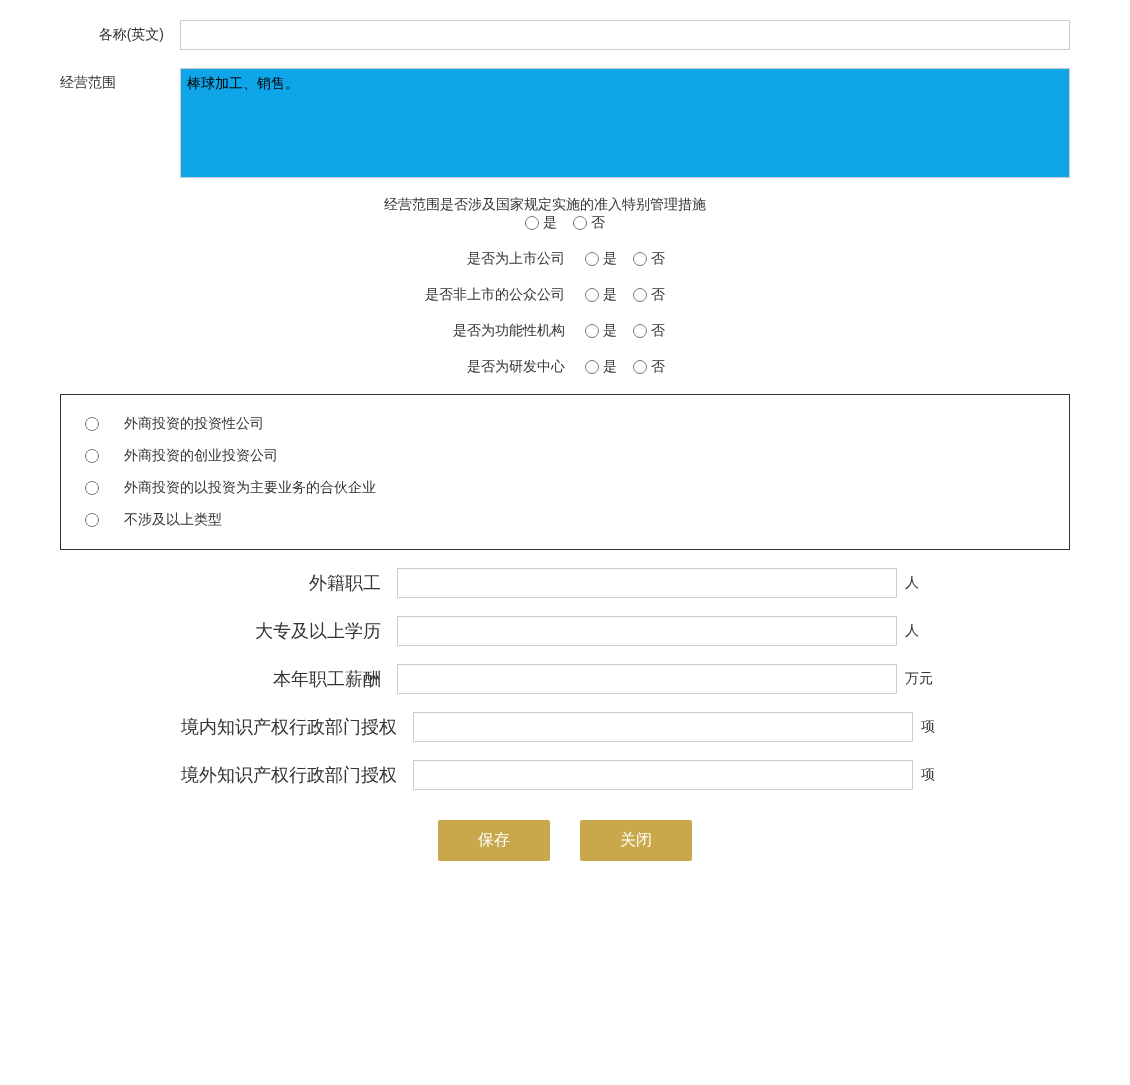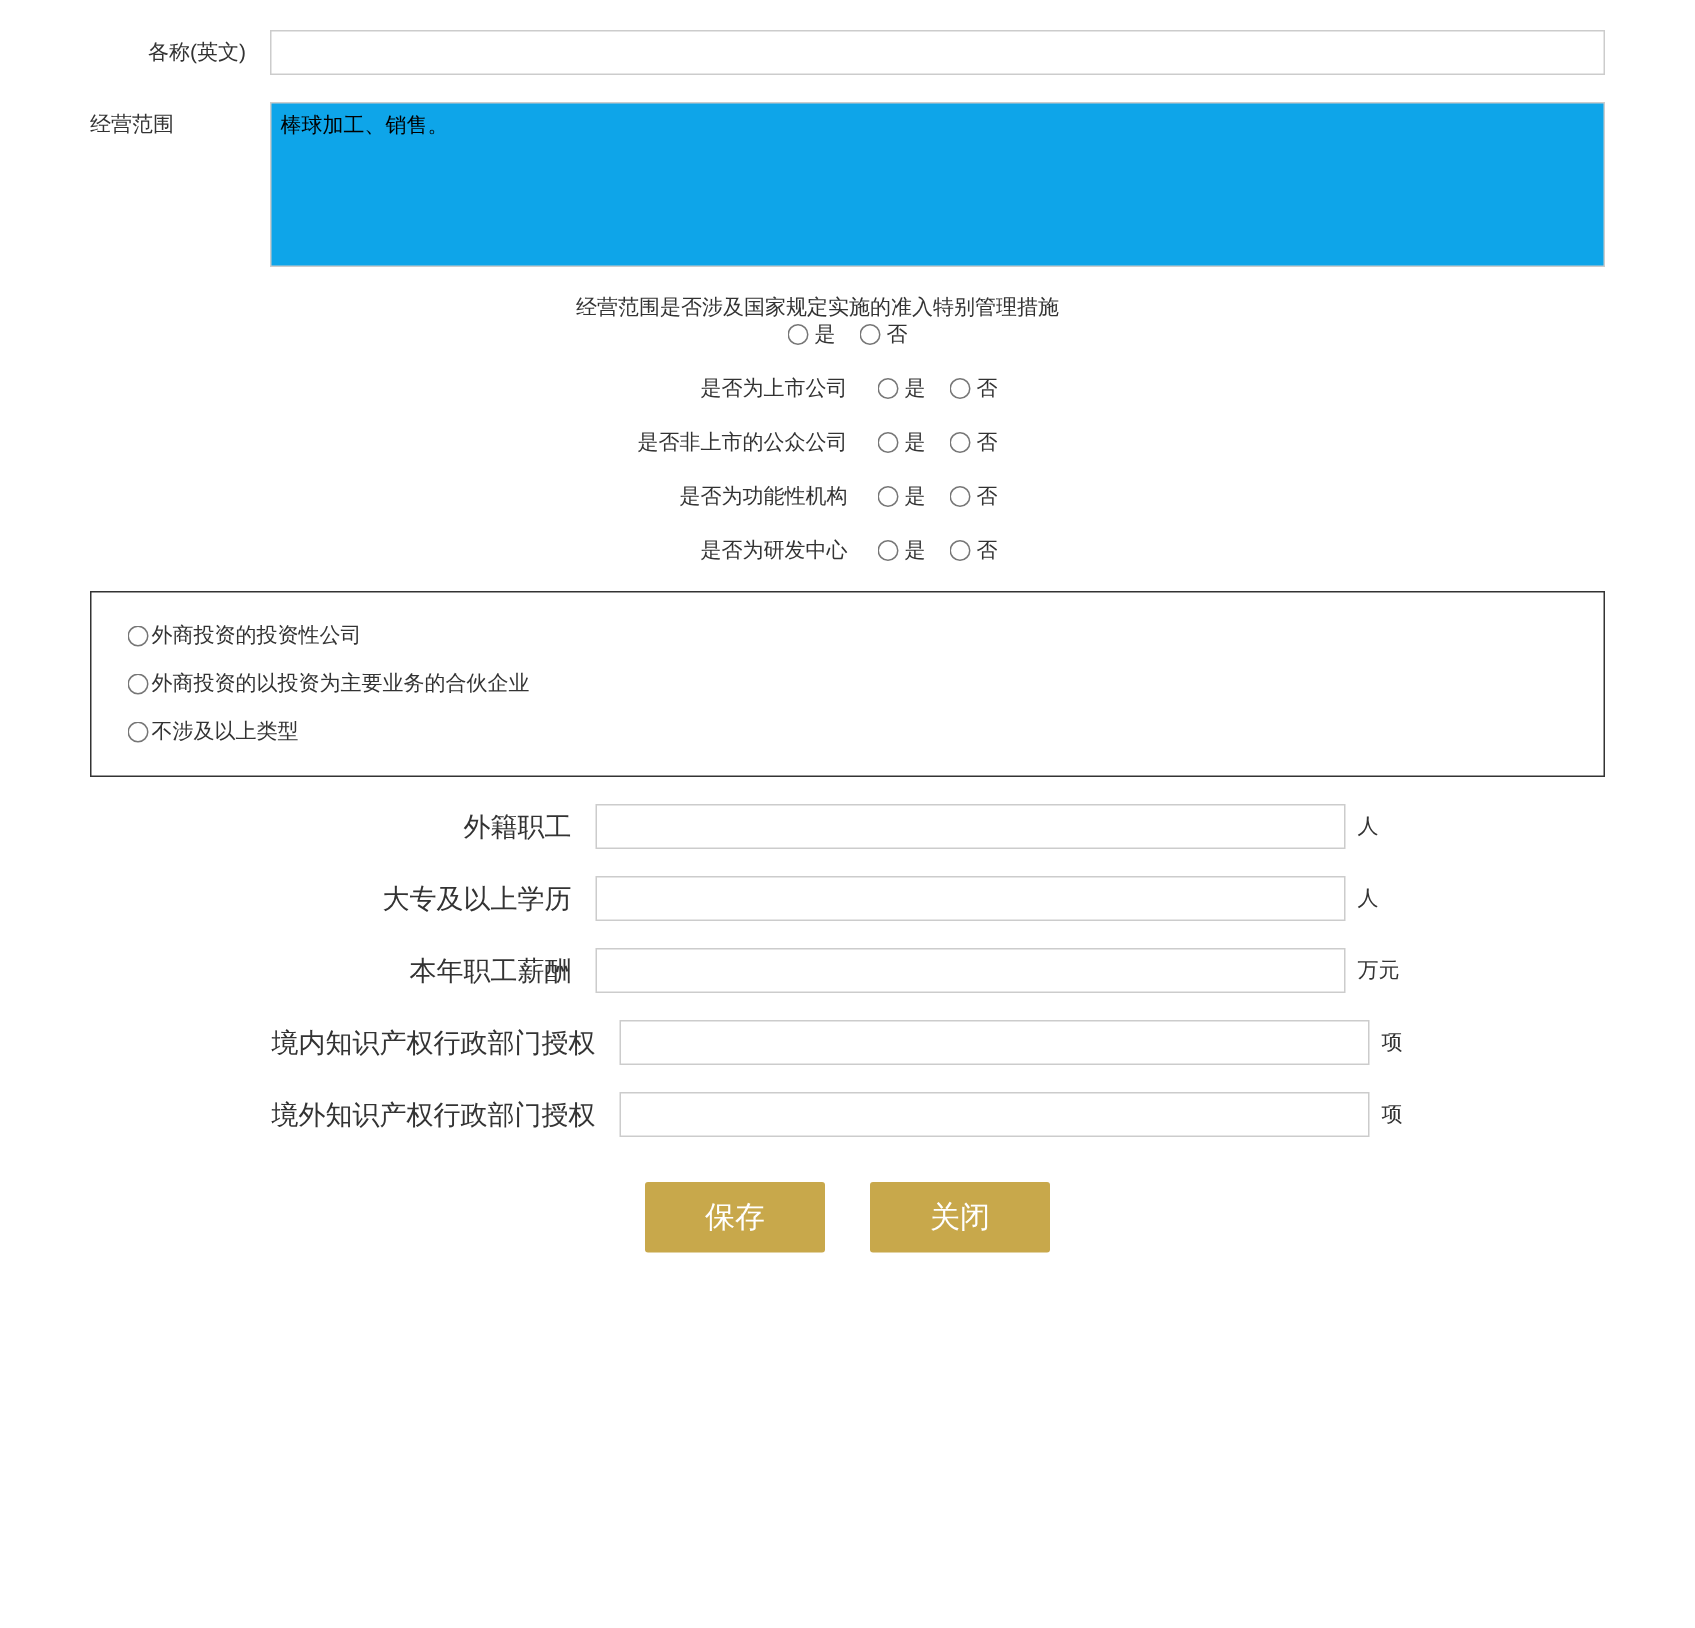--- a/index.html
+++ b/index.html
@@ -83,21 +83,21 @@
     .bordered-box {
       border: 1px solid #333;
       padding: 20px 24px;
       margin-bottom: 18px;
     }
 
     .bordered-box .checkbox-row {
       display: flex;
       align-items: center;
       margin-bottom: 14px;
-      gap: 2px;
+      gap: 25px;
     }
 
     .bordered-box .checkbox-row:last-child {
       margin-bottom: 0;
     }
 
     .bordered-box .checkbox-row input[type="radio"] {
       width: 14px;
       height: 14px;
       cursor: pointer;
@@ -151,21 +151,21 @@
       align-items: center;
       gap: 30px;
       margin-top: 30px;
     }
 
     .btn-gold {
       background: #c8a84b;
       color: #fff;
       border: none;
       padding: 10px 40px;
-      font-size: 20px;
+      font-size: 16px;
       font-family: inherit;
       cursor: pointer;
       border-radius: 2px;
       min-width: 100px;
     }
 
     
     .top-name-row {
       display: flex;
       align-items: center;
@@ -303,20 +303,24 @@
       </label>
     </div>
   </div>
 
   <div class="bordered-box">
     <div class="checkbox-row">
       <input type="radio" name="investment_type" value="option1" id="opt1" style="">
       <label for="opt1">外商投资的投资性公司</label>
     </div>
     <div class="checkbox-row">
+      <input type="radio" name="investment_type" value="option2" id="opt2" style="">
+      <label for="opt2">外商投资的创业投资公司</label>
+    </div>
+    <div class="checkbox-row">
       <input type="radio" name="investment_type" value="option3" id="opt3" style="">
       <label for="opt3">外商投资的以投资为主要业务的合伙企业</label>
     </div>
     <div class="checkbox-row">
       <input type="radio" name="investment_type" value="option4" id="opt4" style="">
       <label for="opt4">不涉及以上类型</label>
     </div>
   </div>
 
   <div class="input-row">

